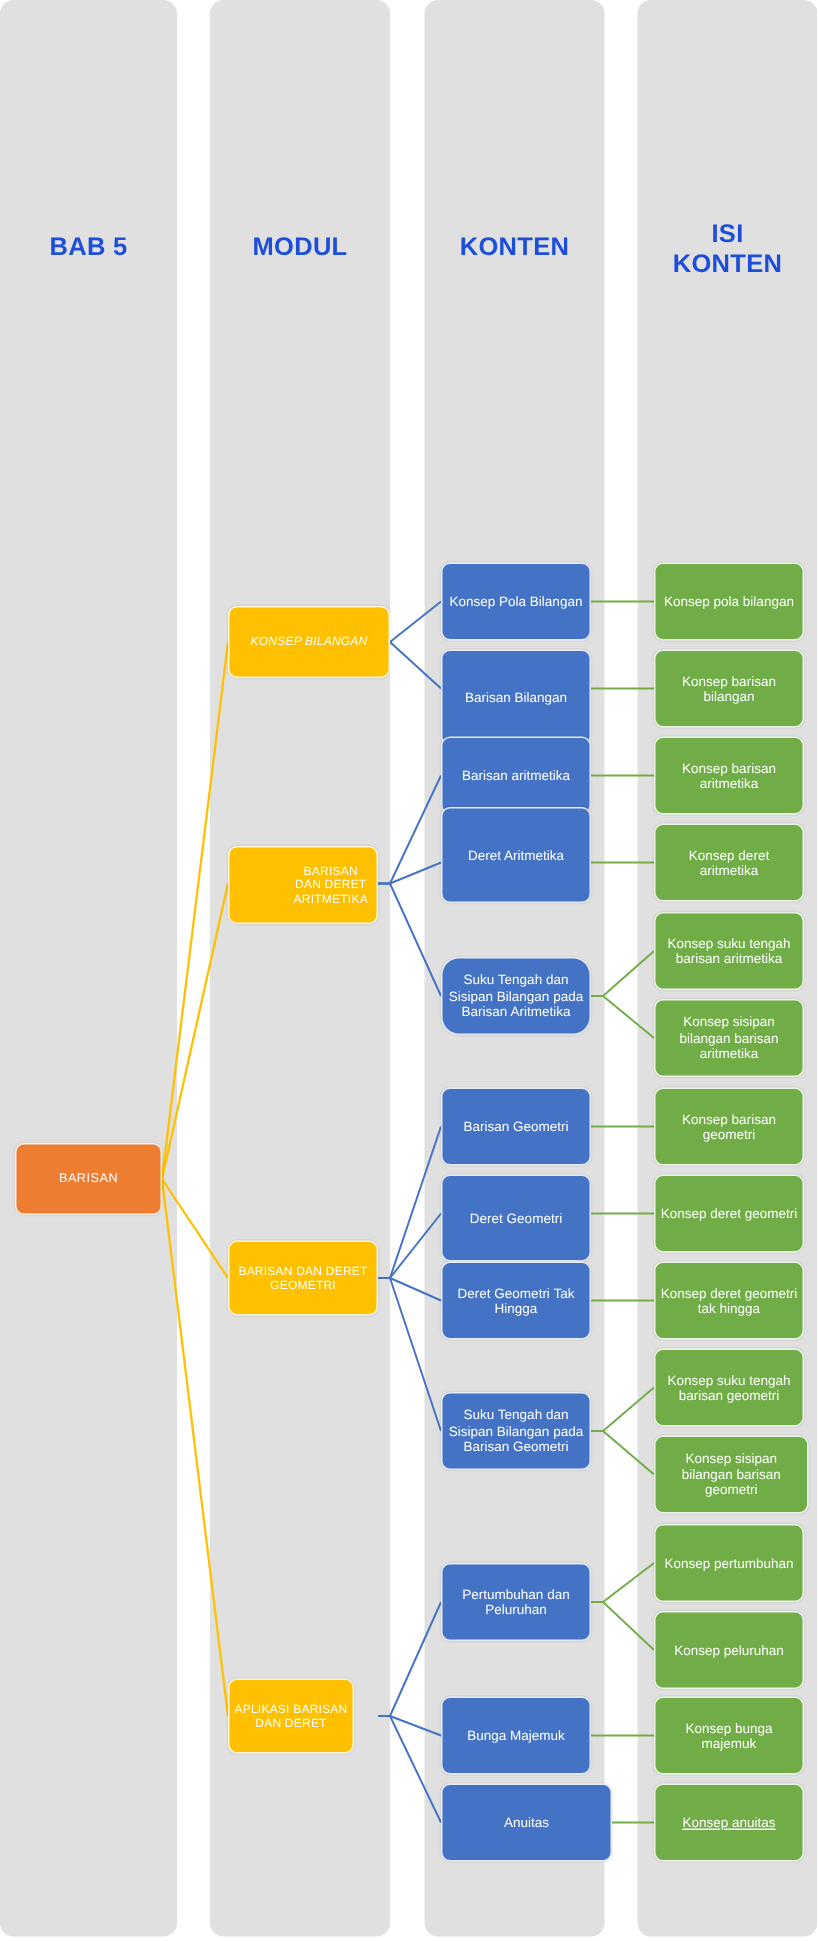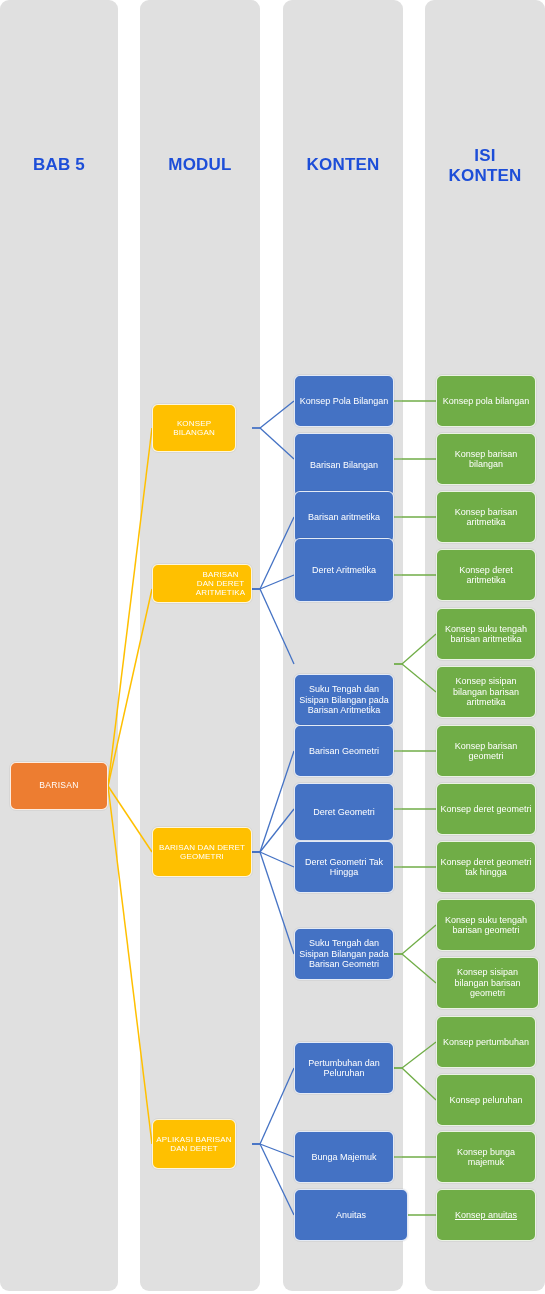--- a/index.html
+++ b/index.html
@@ -128,29 +128,29 @@
       <line x1="394" y1="1068" x2="402" y2="1068" stroke="#70AD47" stroke-width="1.3"></line>
       <line x1="402" y1="1068" x2="436" y2="1100" stroke="#70AD47" stroke-width="1.3"></line>
       <line x1="394" y1="1157" x2="402" y2="1157" stroke="#70AD47" stroke-width="1.3"></line>
       <line x1="402" y1="1157" x2="436" y2="1157" stroke="#70AD47" stroke-width="1.3"></line>
       <line x1="394" y1="1215" x2="402" y2="1215" stroke="#70AD47" stroke-width="1.3"></line>
       <line x1="402" y1="1215" x2="436" y2="1215" stroke="#70AD47" stroke-width="1.3"></line>
     </svg>
 
   <div id="nodes">
       <div class="node root" style="left: 10px; top: 762px; width: 98px; height: 48px;">BARISAN</div>
-      <div class="node modul" style="left: 152px; top: 404px; width: 84px; height: 48px;">KONSEP BILANGAN</div>
-      <div class="node modul" style="left: 152px; top: 564px; width: 100px; height: 39px; padding-left: 40px;">BARISAN DAN DERET ARITMETIKA</div>
+      <div class="node modul" style="left: 152px; top: 404px; width: 108px; height: 48px; font-style: italic;">KONSEP BILANGAN</div>
+      <div class="node modul" style="left: 152px; top: 564px; width: 100px; height: 52px; padding-left: 40px;">BARISAN DAN DERET ARITMETIKA</div>
       <div class="node modul" style="left: 152px; top: 827px; width: 100px; height: 50px;">BARISAN DAN DERET GEOMETRI</div>
       <div class="node modul" style="left: 152px; top: 1119px; width: 84px; height: 50px;">APLIKASI BARISAN DAN DERET</div>
       <div class="node konten" style="left: 294px; top: 375px; width: 100px; height: 52px;">Konsep Pola Bilangan</div>
       <div class="node konten" style="left: 294px; top: 433px; width: 100px; height: 64px;">Barisan Bilangan</div>
       <div class="node konten" style="left: 294px; top: 491px; width: 100px; height: 52px;">Barisan aritmetika</div>
       <div class="node konten" style="left: 294px; top: 538px; width: 100px; height: 64px;">Deret Aritmetika</div>
-      <div class="node konten" style="left: 294px; top: 674px; width: 100px; height: 52px;">Suku Tengah dan Sisipan Bilangan pada Barisan Aritmetika</div>
+      <div class="node konten" style="left: 294px; top: 638px; width: 100px; height: 52px; border-radius: 12px;">Suku Tengah dan Sisipan Bilangan pada Barisan Aritmetika</div>
       <div class="node konten" style="left: 294px; top: 725px; width: 100px; height: 52px;">Barisan Geometri</div>
       <div class="node konten" style="left: 294px; top: 783px; width: 100px; height: 58px;">Deret Geometri</div>
       <div class="node konten" style="left: 294px; top: 841px; width: 100px; height: 52px;">Deret Geometri Tak Hingga</div>
       <div class="node konten" style="left: 294px; top: 928px; width: 100px; height: 52px;">Suku Tengah dan Sisipan Bilangan pada Barisan Geometri</div>
       <div class="node konten" style="left: 294px; top: 1042px; width: 100px; height: 52px;">Pertumbuhan dan Peluruhan</div>
       <div class="node konten" style="left: 294px; top: 1131px; width: 100px; height: 52px;">Bunga Majemuk</div>
       <div class="node konten" style="left: 294px; top: 1189px; width: 114px; height: 52px;">Anuitas</div>
       <div class="node isi" style="left: 436px; top: 375px; width: 100px; height: 52px;">Konsep pola bilangan</div>
       <div class="node isi" style="left: 436px; top: 433px; width: 100px; height: 52px;">Konsep barisan bilangan</div>
       <div class="node isi" style="left: 436px; top: 491px; width: 100px; height: 52px;">Konsep barisan aritmetika</div>

